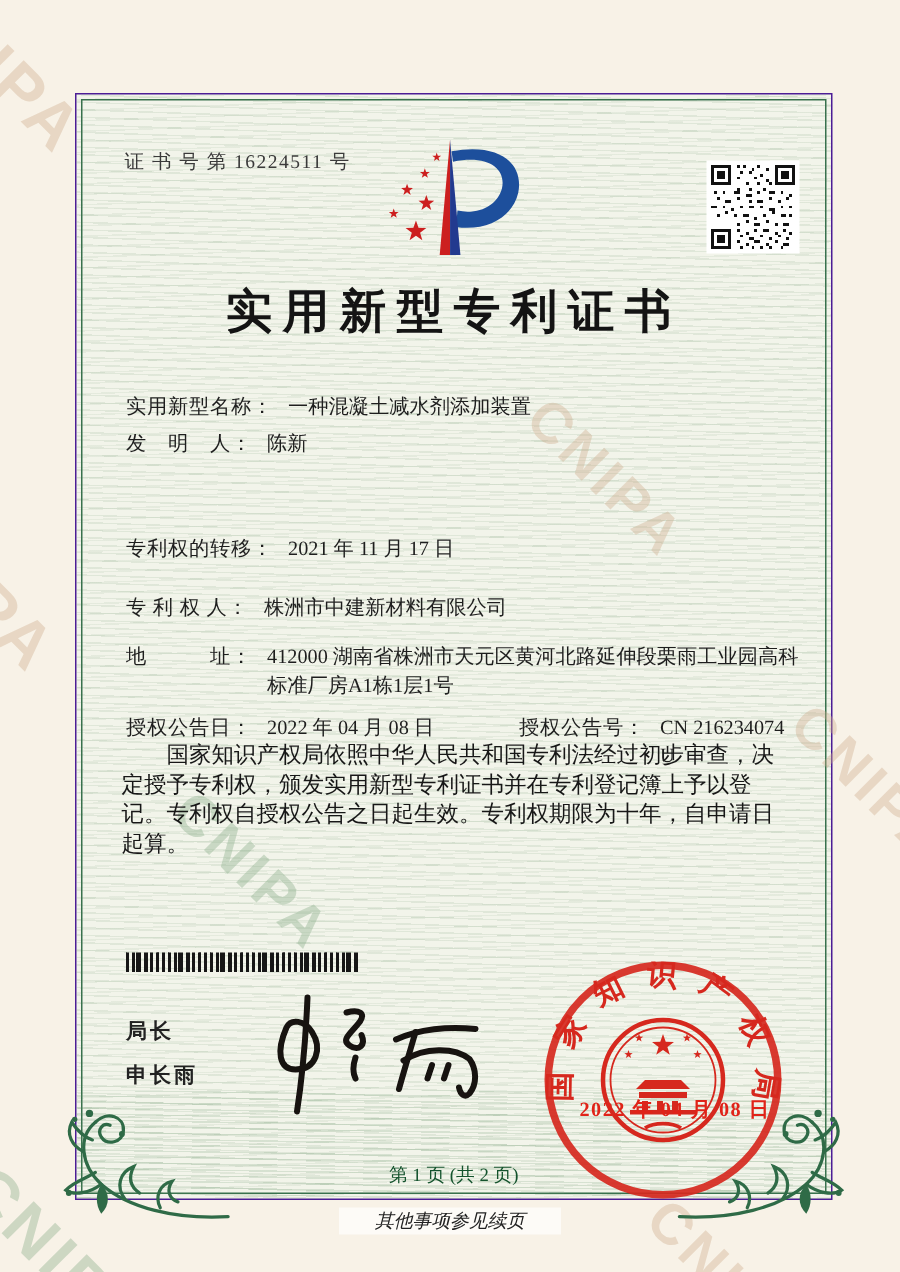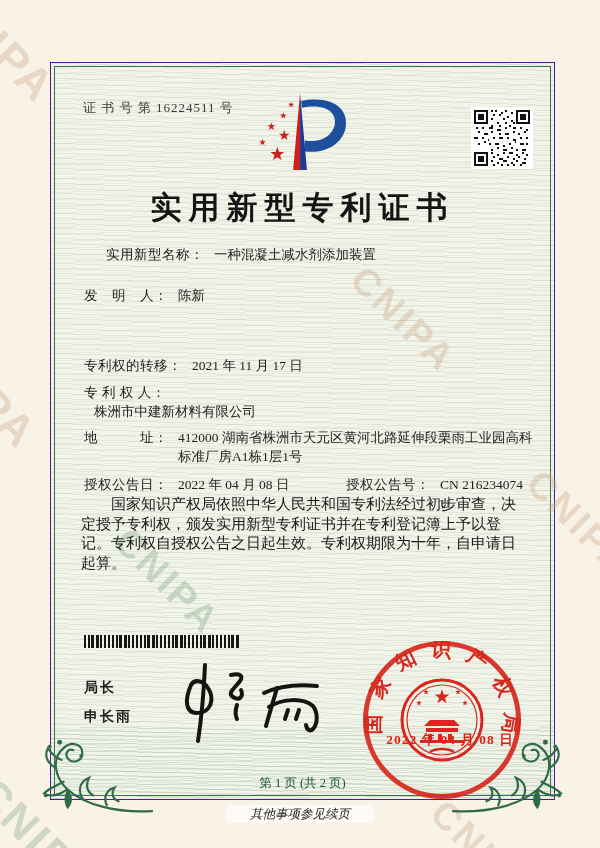--- a/index.html
+++ b/index.html
@@ -43,22 +43,22 @@
   .logo{position:absolute;left:50%;top:28px;transform:translateX(-50%);width:130px;height:84px;}
   .qr{position:absolute;left:420px;top:44px;width:62px;height:62px;background:#fff;padding:3px;box-sizing:border-box;}
   .title{
     position:absolute;left:0;right:0;top:124px;text-align:center;
     font-size:31px;font-weight:700;letter-spacing:7px;color:#141414;
   }
   
   .row{position:absolute;left:33px;right:20px;display:flex;font-size:13.5px;line-height:19px;color:#1e1e1e;}
   .row .lbl{flex:0 0 auto;min-width:82px;letter-spacing:0.5px;}
   .row .val{margin-left:10px;max-width:360px;}
-  .r0{top:182px;margin-left:22px;} .r1{top:223px;} .r2{top:258px;} .r3{top:293px;}
-  .r4{top:320px;flex-direction:column;} .r5{top:365px;} .r6{top:412px;}
+  .r0{top:198px;} .r1{top:223px;} .r2{top:258px;} .r3{top:293px;}
+  .r4{top:332px;} .r5{top:365px;} .r6{top:412px;}
   .r6 .half2{position:absolute;left:262px;top:0;display:flex;}
   
   .paras{
     position:absolute;left:30px;top:432px;width:446px;
     font-size:15px;line-height:19.5px;color:#171717;
   }
   .paras p{margin:0;text-indent:2em;}
   
   .barcode{
     position:absolute;left:33px;top:572px;width:156px;height:13px;

